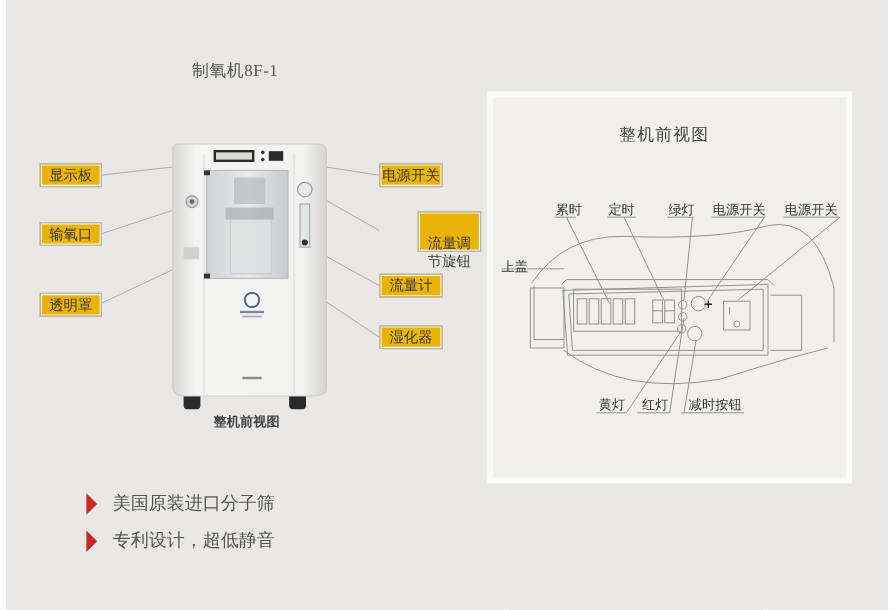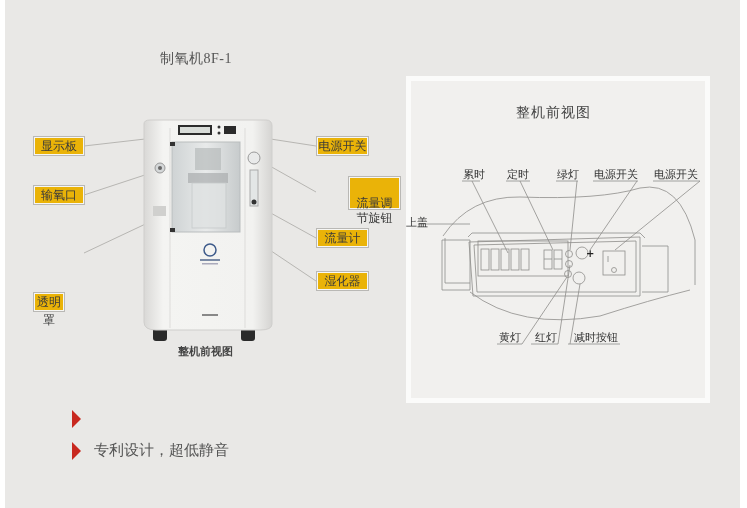--- a/index.html
+++ b/index.html
@@ -91,34 +91,35 @@
   <circle cx="70" cy="132" r="6" fill="none" stroke="#3d5a8a" stroke-width="1.5"></circle>
   <rect x="60" y="141" width="20" height="2" fill="#7a8aa5"></rect>
   <rect x="62" y="145" width="16" height="1.5" fill="#aab"></rect>
   <rect x="62" y="196" width="16" height="2" fill="#888"></rect>
 </svg>
 
 <div class="product-title">制氧机8F-1</div>
 
 <div class="callout" style="left:33px;top:136px;width:52px;height:20px;">显示板</div>
 <div class="callout" style="left:33px;top:185px;width:52px;height:20px;">输氧口</div>
-<div class="callout" style="left:33px;top:244px;width:32px;height:20px;margin-top:48px;">透明罩</div>
+<div class="callout" style="left:33px;top:244px;width:52px;height:20px;">透明罩</div>
 
 <div class="callout" style="left:316px;top:136px;width:53px;height:20px;">电源开关</div>
 <div class="callout" style="left:316px;top:176px;width:53px;height:34px;line-height:15px;padding-top:19px;margin-left:32px;">
   <div>流量调</div>
   <div>节旋钮</div>
 </div>
 <div class="callout" style="left:316px;top:228px;width:53px;height:20px;">流量计</div>
 <div class="callout" style="left:316px;top:271px;width:53px;height:20px;">湿化器</div>
 
 <div class="caption">整机前视图</div>
 
 <div class="feature" style="top:410px;">
   <span class="tri"></span>
+  <span>美国原装进口分子筛</span>
 </div>
 <div class="feature" style="top:441px;">
   <span class="tri"></span>
   <span>专利设计，超低静音</span>
 </div>
 
 <div class="panel-outer"></div>
 <div class="panel-inner"></div>
 <div class="panel-title">整机前视图</div>
 
@@ -180,16 +181,16 @@
     <line x1="570" y1="344" x2="580" y2="284"></line>
   </g>
   <text x="586" y="257" font-size="10" font-weight="bold" fill="#222" font-family="DejaVu Sans, sans-serif">+</text>
 </svg>
 
 <div class="plabel" style="left:463px;top:167px;">累时</div>
 <div class="plabel" style="left:507px;top:167px;">定时</div>
 <div class="plabel" style="left:557px;top:167px;">绿灯</div>
 <div class="plabel" style="left:594px;top:167px;">电源开关</div>
 <div class="plabel" style="left:654px;top:167px;">电源开关</div>
-<div class="plabel" style="left:406px;top:215px;">上盖</div>
+<div class="plabel" style="left:418px;top:215px;">上盖</div>
 <div class="plabel" style="left:499px;top:330px;">黄灯</div>
 <div class="plabel" style="left:535px;top:330px;">红灯</div>
 <div class="plabel" style="left:574px;top:330px;">减时按钮</div>
 
 </body></html>

